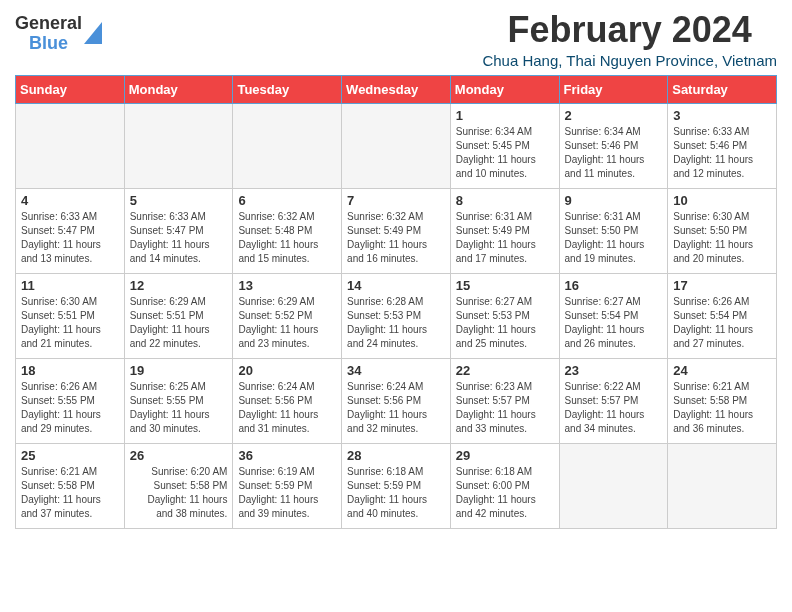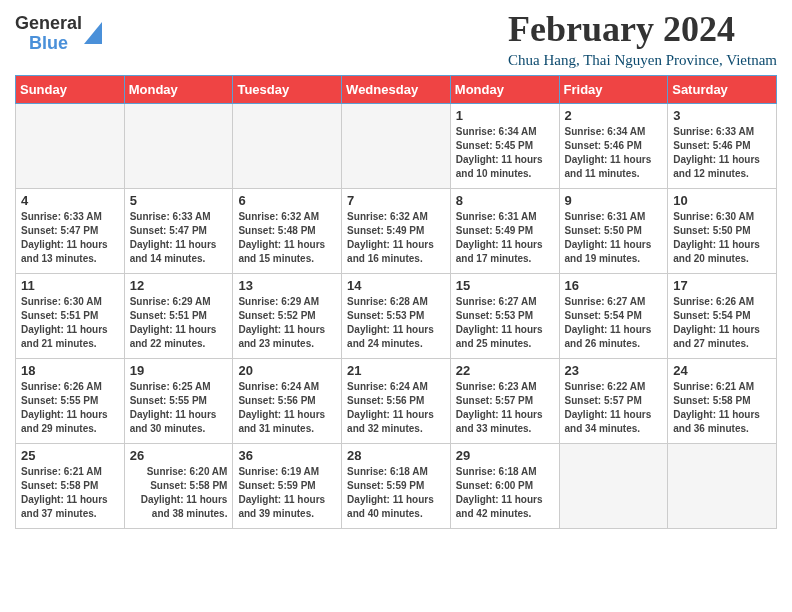--- a/index.html
+++ b/index.html
@@ -36,22 +36,21 @@
       font-weight: bold;
       color: #4a90d9;
     }
     .logo-icon {
       width: 18px;
       height: 22px;
       margin-left: 2px;
       margin-top: -2px;
     }
     .title-area {
-      text-align: left;
-      font-family: Liberation Serif, serif;
+      text-align: center;
     }
     .month-title {
       font-size: 36px;
       font-weight: bold;
       color: #333;
       line-height: 1.1;
     }
     .location-title {
       font-size: 15px;
       color: #0c4a6e;
@@ -87,21 +86,20 @@
       font-size: 13px;
       font-weight: bold;
       color: #333;
       display: block;
       margin-bottom: 2px;
     }
     .day-info {
       font-size: 10px;
       color: #444;
       line-height: 1.4;
-      font-weight: bold;
     }
     tr:nth-child(even) td:not(.empty) {
       background: #fff;
     }
   </style>
 </head>
 <body>
 
 <div class="header-section">
   <div class="logo-area">
@@ -279,21 +277,21 @@
 and 30 minutes.</div>
         </td>
         <td>
           <span class="day-number">20</span>
           <div class="day-info" style="white-space: pre-line;">Sunrise: 6:24 AM
 Sunset: 5:56 PM
 Daylight: 11 hours
 and 31 minutes.</div>
         </td>
         <td>
-          <span class="day-number">21</span>
+          <span class="day-number">34</span>
           <div class="day-info" style="white-space: pre-line;">Sunrise: 6:24 AM
 Sunset: 5:56 PM
 Daylight: 11 hours
 and 32 minutes.</div>
         </td>
         <td>
           <span class="day-number">22</span>
           <div class="day-info" style="white-space: pre-line;">Sunrise: 6:23 AM
 Sunset: 5:57 PM
 Daylight: 11 hours

